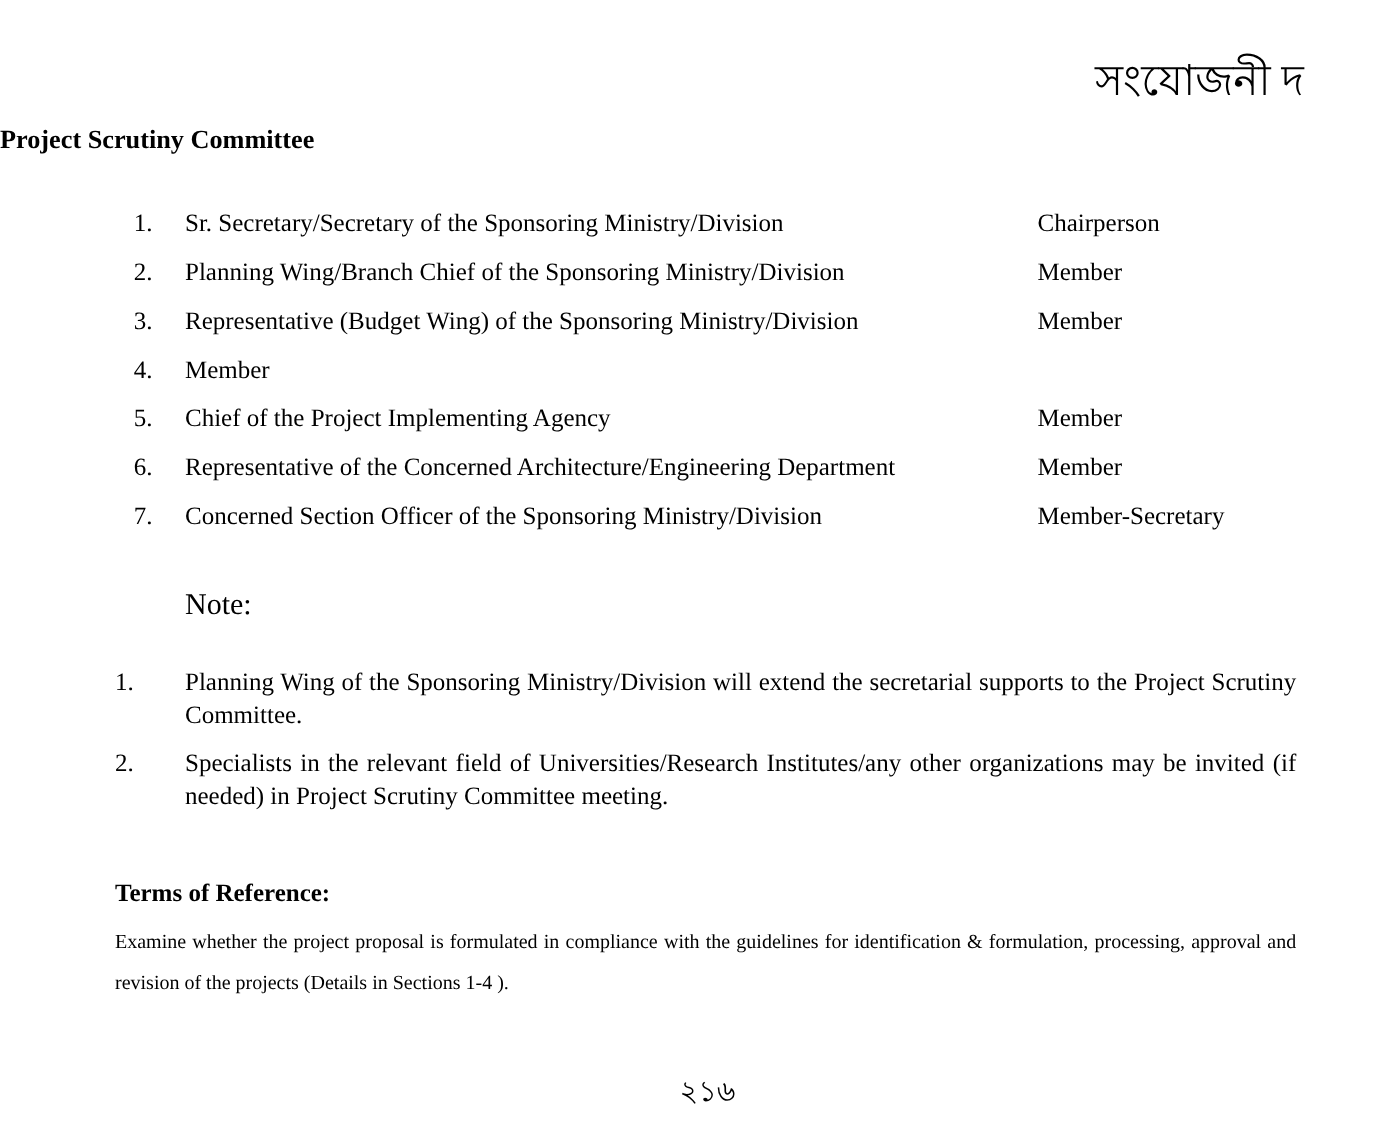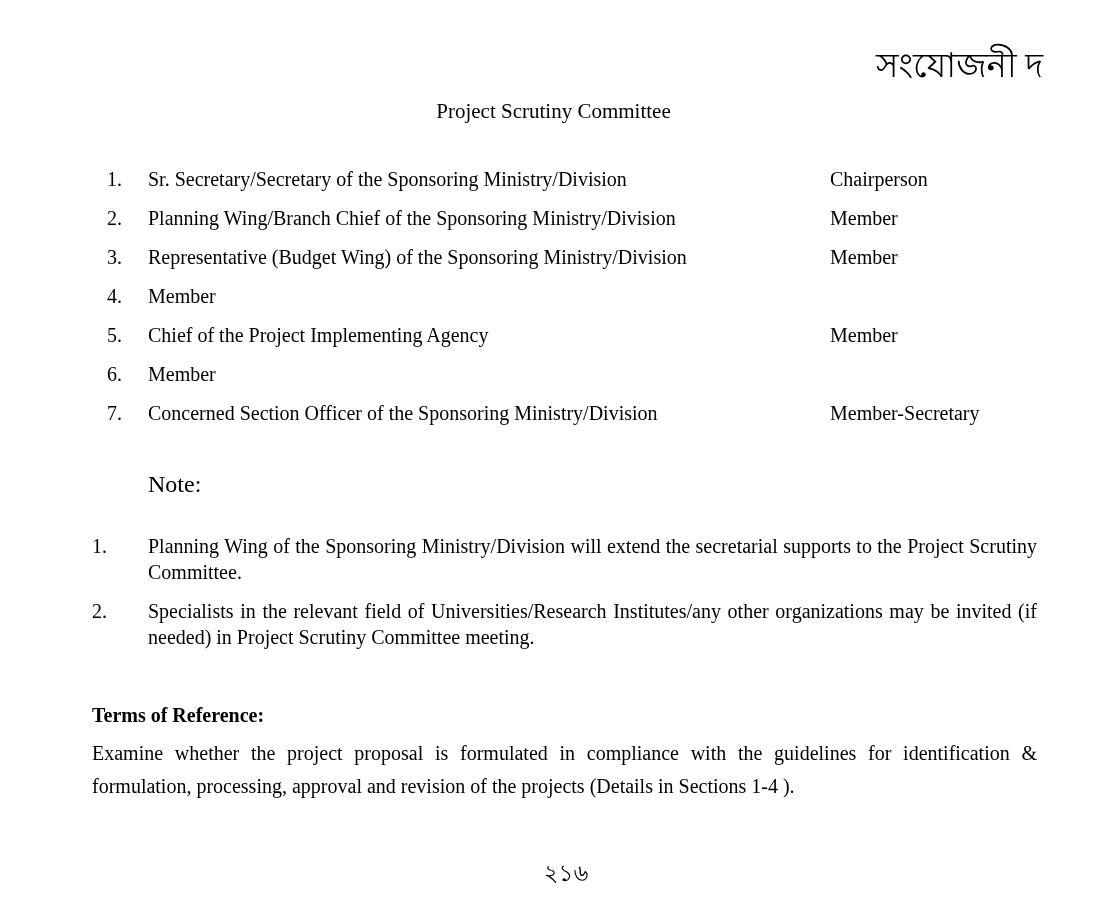--- a/index.html
+++ b/index.html
@@ -18,23 +18,22 @@
     right: 64px;
     font-size: 34px;
     line-height: 48px;
     font-weight: 400;
   }
   .doc-title {
     position: absolute;
     top: 98px;
     left: 0;
     width: 100%;
-    text-align: center;
     font-size: 21px;
-    font-weight: normal;
+    font-weight: bold;
     line-height: 26px;
   }
   .committee-list {
     position: absolute;
     top: 166px;
     left: 107px;
     right: 62px; 
   }
   .committee-row {
     display: flex;
@@ -91,21 +90,21 @@
     left: 92px;
     width: 945px; 
   }
   .terms-heading {
     font-size: 20px;
     font-weight: bold;
     line-height: 26px;
     margin-bottom: 9px;
   }
   .terms-body {
-    font-size: 20px;
+    font-size: 16px;
     line-height: 33px;
     text-align: justify;
   }
   .page-number {
     position: absolute;
     top: 858px;
     left: 0;
     width: 100%;
     text-align: center;
     font-size: 23px;
@@ -140,20 +139,21 @@
     <span class="committee-no">4.</span>
     <span class="committee-role">Member</span>
   </div>
   <div class="committee-row">
     <span class="committee-no">5.</span>
     <span class="committee-desc">Chief of the Project Implementing Agency</span>
     <span class="committee-role">Member</span>
   </div>
   <div class="committee-row">
     <span class="committee-no">6.</span>
+    <span class="committee-desc">Representative of the Concerned Architecture/Engineering Department</span>
     <span class="committee-role">Member</span>
   </div>
   <div class="committee-row">
     <span class="committee-no">7.</span>
     <span class="committee-desc">Concerned Section Officer of the Sponsoring Ministry/Division</span>
     <span class="committee-role">Member-Secretary</span>
   </div>
 </div>
 
 <div class="note-heading">Note:</div>

